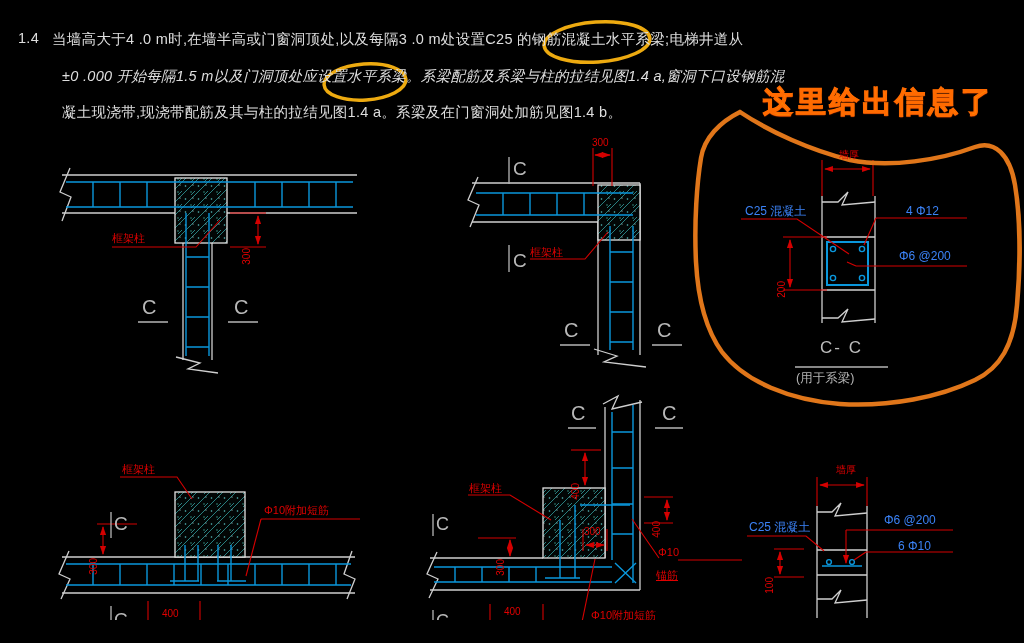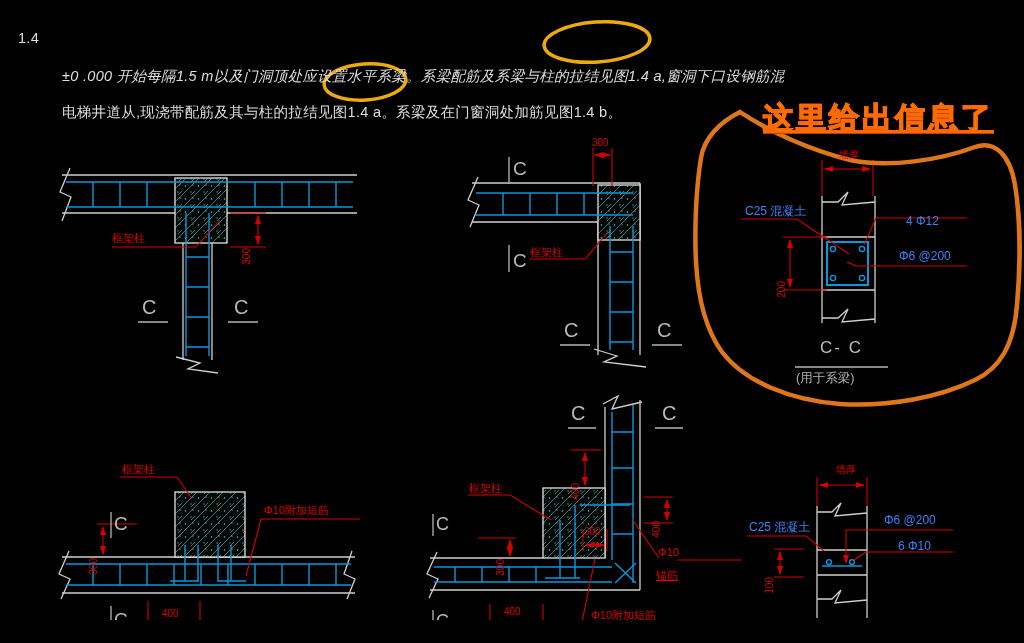--- a/index.html
+++ b/index.html
@@ -180,40 +180,41 @@
       <ellipse cx="365" cy="82" rx="41" ry="18" transform="rotate(-4 365 82)" stroke="#edaa10" stroke-width="3.5"></ellipse>
       <path d="M740,112 C770,132 810,150 850,160 C890,168 940,160 975,147
                C995,140 1010,155 1015,185 C1020,215 1021,260 1017,305
                C1014,345 1000,368 975,380 C940,397 890,407 840,404
                C790,400 745,382 722,352 C706,330 698,300 696,262
                C694,222 697,182 701,158 C704,138 720,122 740,112" stroke="#e0761a" stroke-width="4.5"></path>
     </g>
   </svg>
 
   <div class="ptxt" style="left:18px;top:30px;">1.4</div>
+  <div class="ptxt" style="left:52px;top:30px;">当墙高大于4 .0 m时,在墙半高或门窗洞顶处,以及每隔3 .0 m处设置C25 的钢筋混凝土水平系梁;电梯井道从</div>
   <div class="ptxt" style="left:62px;top:67px;font-style:italic;">±0 .000 开始每隔1.5 m以及门洞顶处应设置水平系梁。系梁配筋及系梁与柱的拉结见图1.4 a,窗洞下口设钢筋混</div>
-  <div class="ptxt" style="left:62px;top:103px;">电梯井道从,现浇带配筋及其与柱的拉结见图1.4 a。系梁及在门窗洞处加筋见图1.4 b。</div>
-
-  <div class="callout" style="left:763px;top:98px;text-decoration:underline;">这里给出信息了</div>
+  <div class="ptxt" style="left:62px;top:103px;">凝土现浇带,现浇带配筋及其与柱的拉结见图1.4 a。系梁及在门窗洞处加筋见图1.4 b。</div>
+
+  <div class="callout" style="left:763px;top:82px;">这里给出信息了</div>
 
   <span class="rl" style="left:112px;top:231px;">框架柱</span>
   <span class="rdim" style="left:241px;top:248px;">300</span>
   <span class="cmark" style="left:142px;top:296px;">C</span>
   <span class="cmark" style="left:234px;top:296px;">C</span>
 
   <span class="dim" style="left:592px;top:137px;">300</span>
   <span class="rl" style="left:530px;top:245px;">框架柱</span>
   <span class="cmark" style="left:513px;top:158px;font-size:19px;">C</span>
   <span class="cmark" style="left:513px;top:250px;font-size:19px;">C</span>
   <span class="cmark" style="left:564px;top:319px;">C</span>
   <span class="cmark" style="left:657px;top:319px;">C</span>
 
   <span class="dim" style="left:839px;top:148px;">墙厚</span>
   <span class="rl12" style="left:745px;top:203px;">C25 混凝土</span>
-  <span class="rl12" style="left:906px;top:214px;">4 Φ12</span>
+  <span class="rl12" style="left:906px;top:204px;">4 Φ12</span>
   <span class="rl12" style="left:899px;top:249px;">Φ6 @200</span>
   <span class="rdim" style="left:776px;top:281px;">200</span>
   <span class="cc-title" style="left:820px;top:338px;">C- C</span>
   <span class="cc-sub" style="left:796px;top:370px;">(用于系梁)</span>
 
   <span class="rl" style="left:122px;top:462px;">框架柱</span>
   <span class="rl" style="left:264px;top:503px;">Φ10附加短筋</span>
   <span class="rdim" style="left:88px;top:558px;">300</span>
   <span class="dim" style="left:162px;top:608px;">400</span>
   <span class="cmark" style="left:114px;top:513px;font-size:19px;">C</span>

